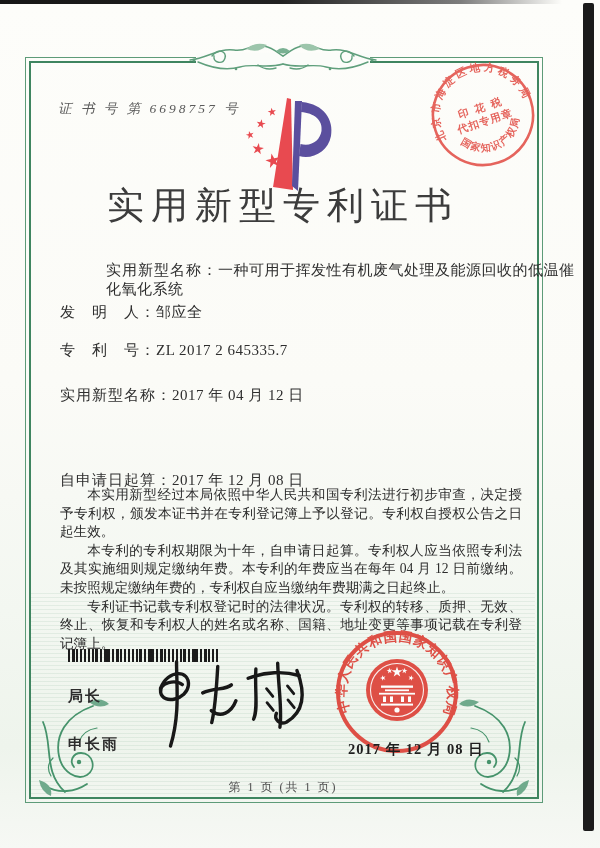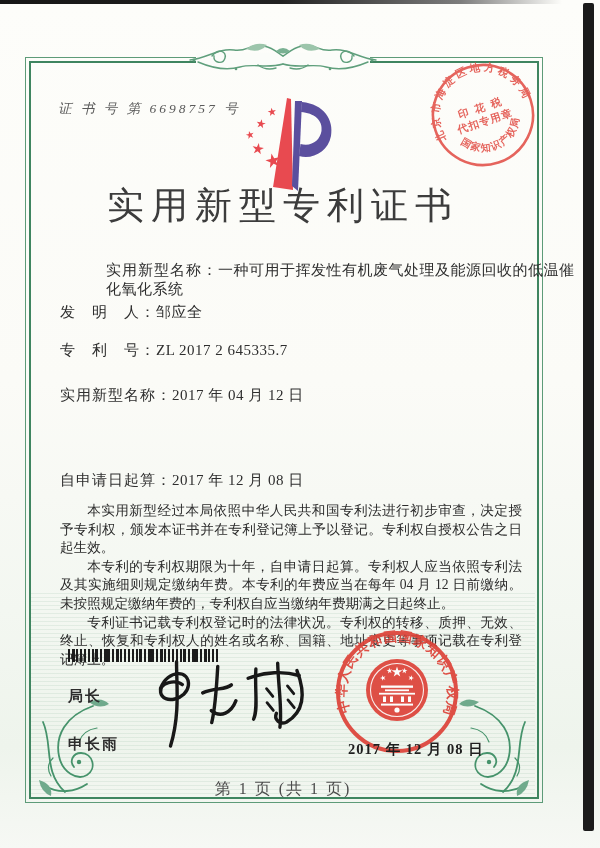--- a/index.html
+++ b/index.html
@@ -18,37 +18,37 @@
          background:repeating-linear-gradient(0deg,rgba(120,170,140,0.14) 0 1px,rgba(120,170,140,0) 1px 4px);}
   
   .certno{position:absolute;left:58px;top:100px;font-size:13.5px;letter-spacing:3px;color:#5a5a5a;font-style:italic;}
   .title{position:absolute;left:0;top:181px;width:566px;text-align:center;font-size:37px;
          letter-spacing:7px;color:#3c3c3c;font-weight:500;}
   .fieldrow{position:absolute;left:60px;width:470px;font-size:15px;color:#2e2e2e;white-space:nowrap;}
   .fieldrow .lab{letter-spacing:1px;}
   .fieldrow .val{letter-spacing:0.5px;}
   .fr0{top:261px;white-space:normal;margin-left:46px;}
   .fr1{top:303px}.fr2{top:341px}.fr3{top:386px}.fr4{top:429px}.fr5{top:471px}
-  .bodytext{position:absolute;left:60px;top:502px;width:462px;font-size:13.6px;line-height:18.6px;
+  .bodytext{position:absolute;left:60px;top:486px;width:462px;font-size:13.6px;line-height:18.6px;
          color:#2b2b2b;text-align:justify;}
   .bodytext p{margin:0;text-indent:2em;}
   .barcode{position:absolute;left:68px;top:649px;width:150px;height:13px;
          background:
            repeating-linear-gradient(90deg,#1c1c1c 0 2px,rgba(0,0,0,0) 2px 4px),
            repeating-linear-gradient(90deg,rgba(0,0,0,0) 0 5px,#1c1c1c 5px 7px,rgba(0,0,0,0) 7px 11px);}
   .signer-title{position:absolute;left:68px;top:687px;font-size:15px;font-weight:700;color:#2d2d2d;
          font-family:"Liberation Sans","DejaVu Sans",sans-serif;letter-spacing:2px;}
   .signer-name{position:absolute;left:68px;top:715px;font-size:15px;font-weight:700;color:#2d2d2d;
          font-family:"Liberation Sans","DejaVu Sans",sans-serif;letter-spacing:2px;margin-top:20px;}
   .signature{position:absolute;left:133px;top:652px;transform:rotate(-2deg);}
   .seal{position:absolute;left:327px;top:626px;opacity:0.92;}
   .seal-date{position:absolute;left:348px;top:740px;font-size:14.5px;color:#1f1f1f;letter-spacing:1px;
          font-weight:600;}
   .taxstamp{position:absolute;left:428px;top:60px;transform:rotate(-18deg);opacity:0.88;}
-  .footer{position:absolute;left:25px;top:779px;width:516px;text-align:center;font-size:16px;
+  .footer{position:absolute;left:25px;top:779px;width:516px;text-align:center;font-size:12px;
          letter-spacing:2px;color:#4c4c4c;}
   .logo{position:absolute;left:240px;top:94px;}
   .topflourish{position:absolute;left:188px;top:39px;}
   .cornerfl-left{position:absolute;left:27px;top:688px;}
   .cornerfl-right{position:absolute;left:449px;top:688px;}
 </style>
 </head>
 <body>
 
 <div class="stage">

